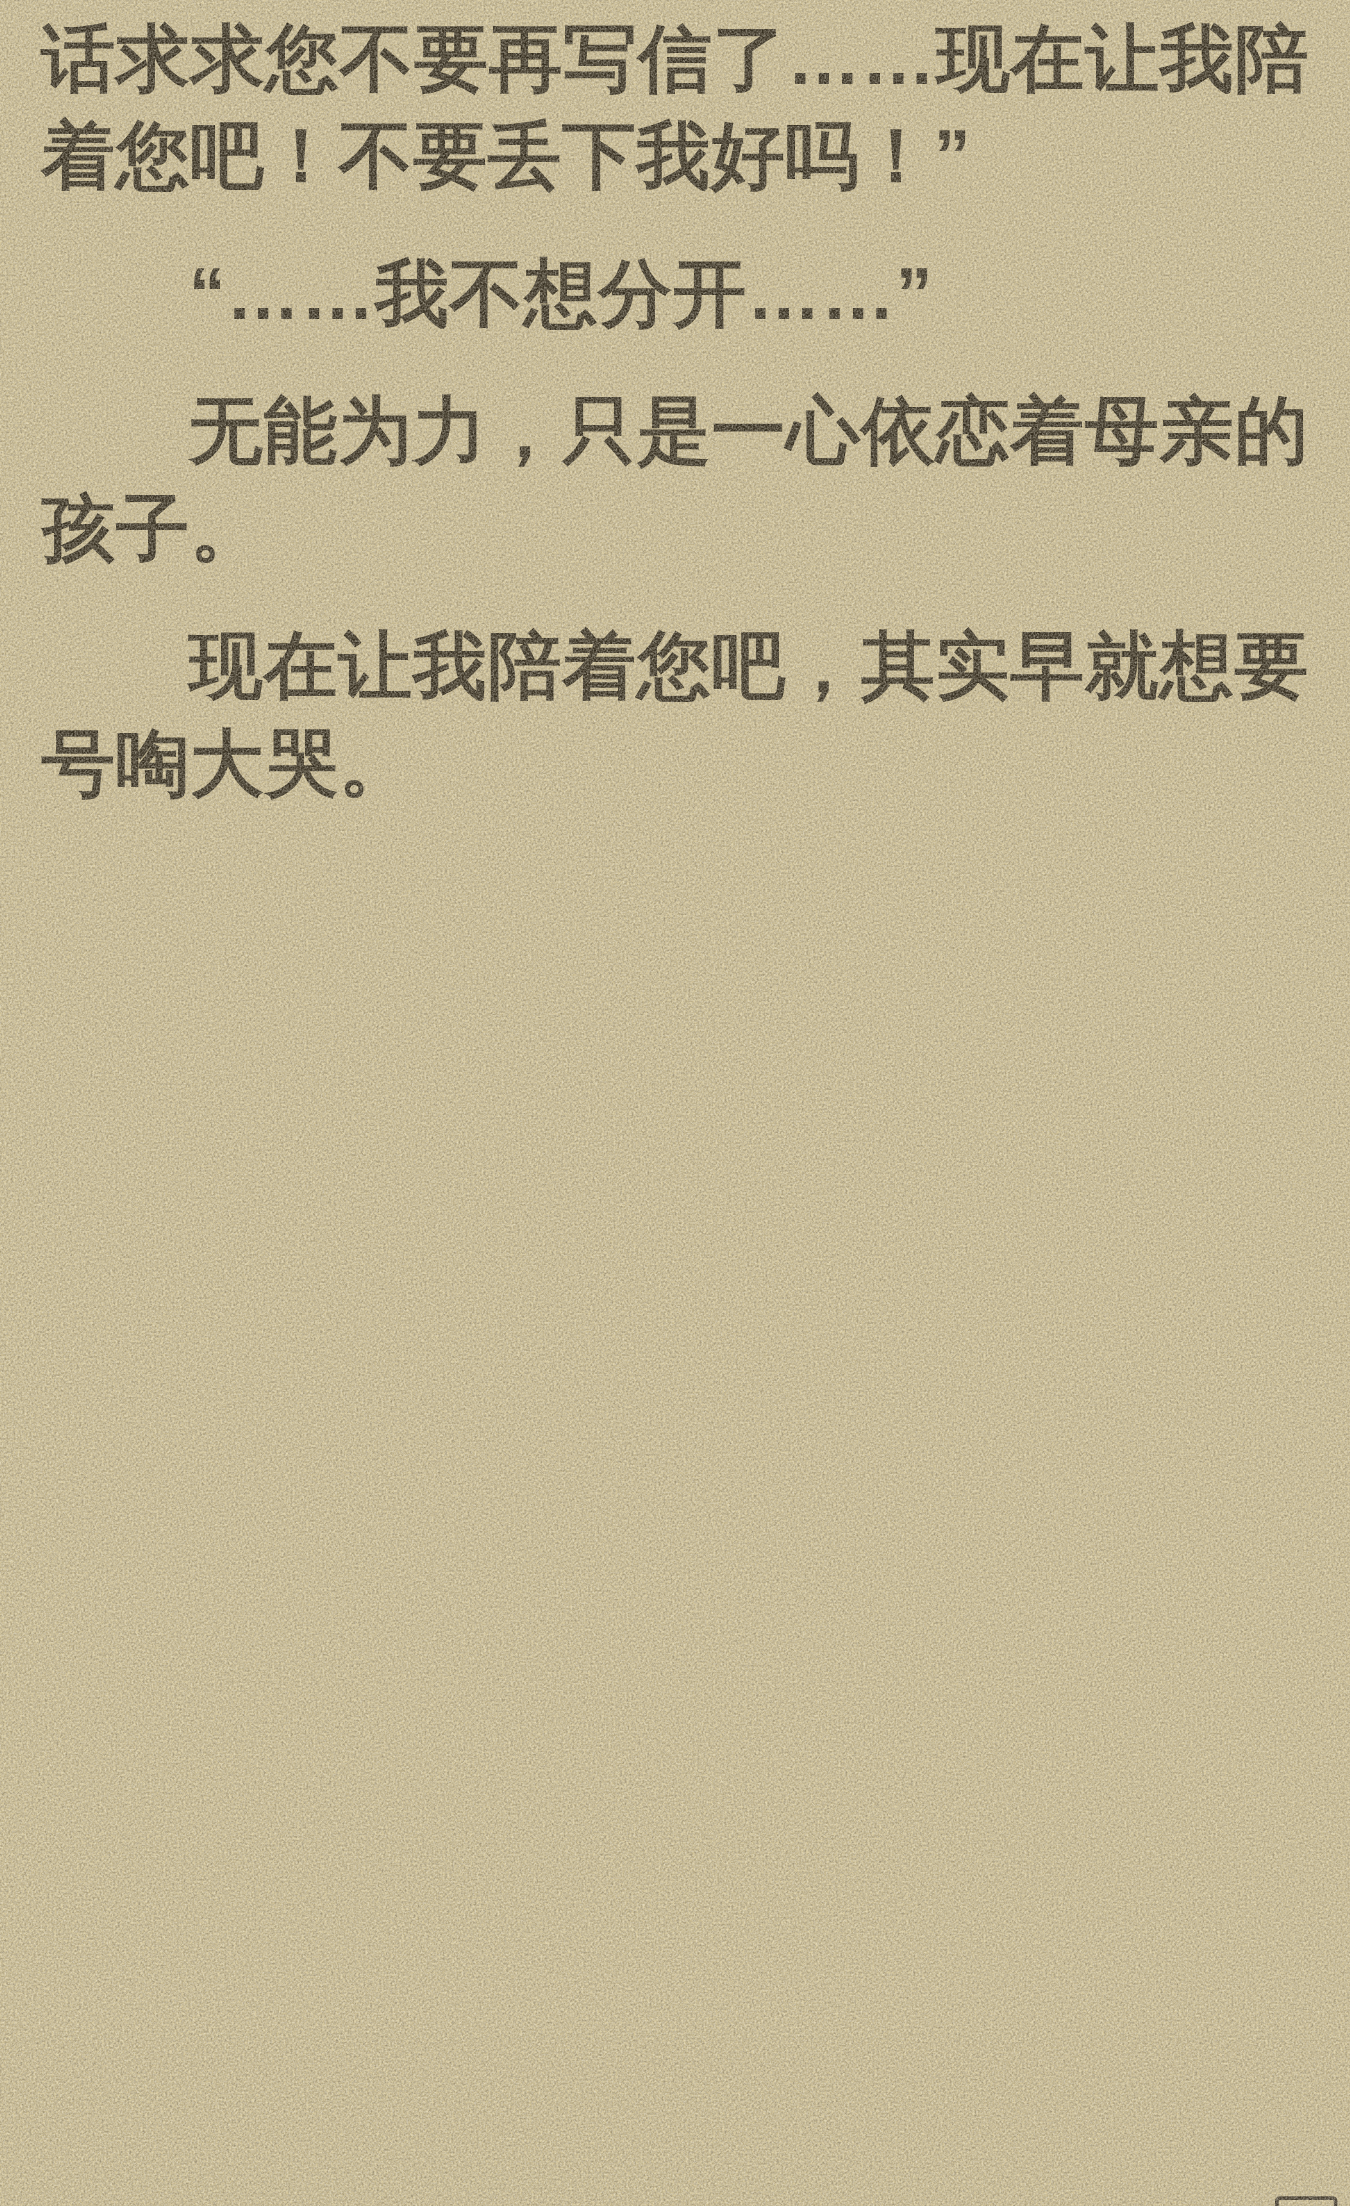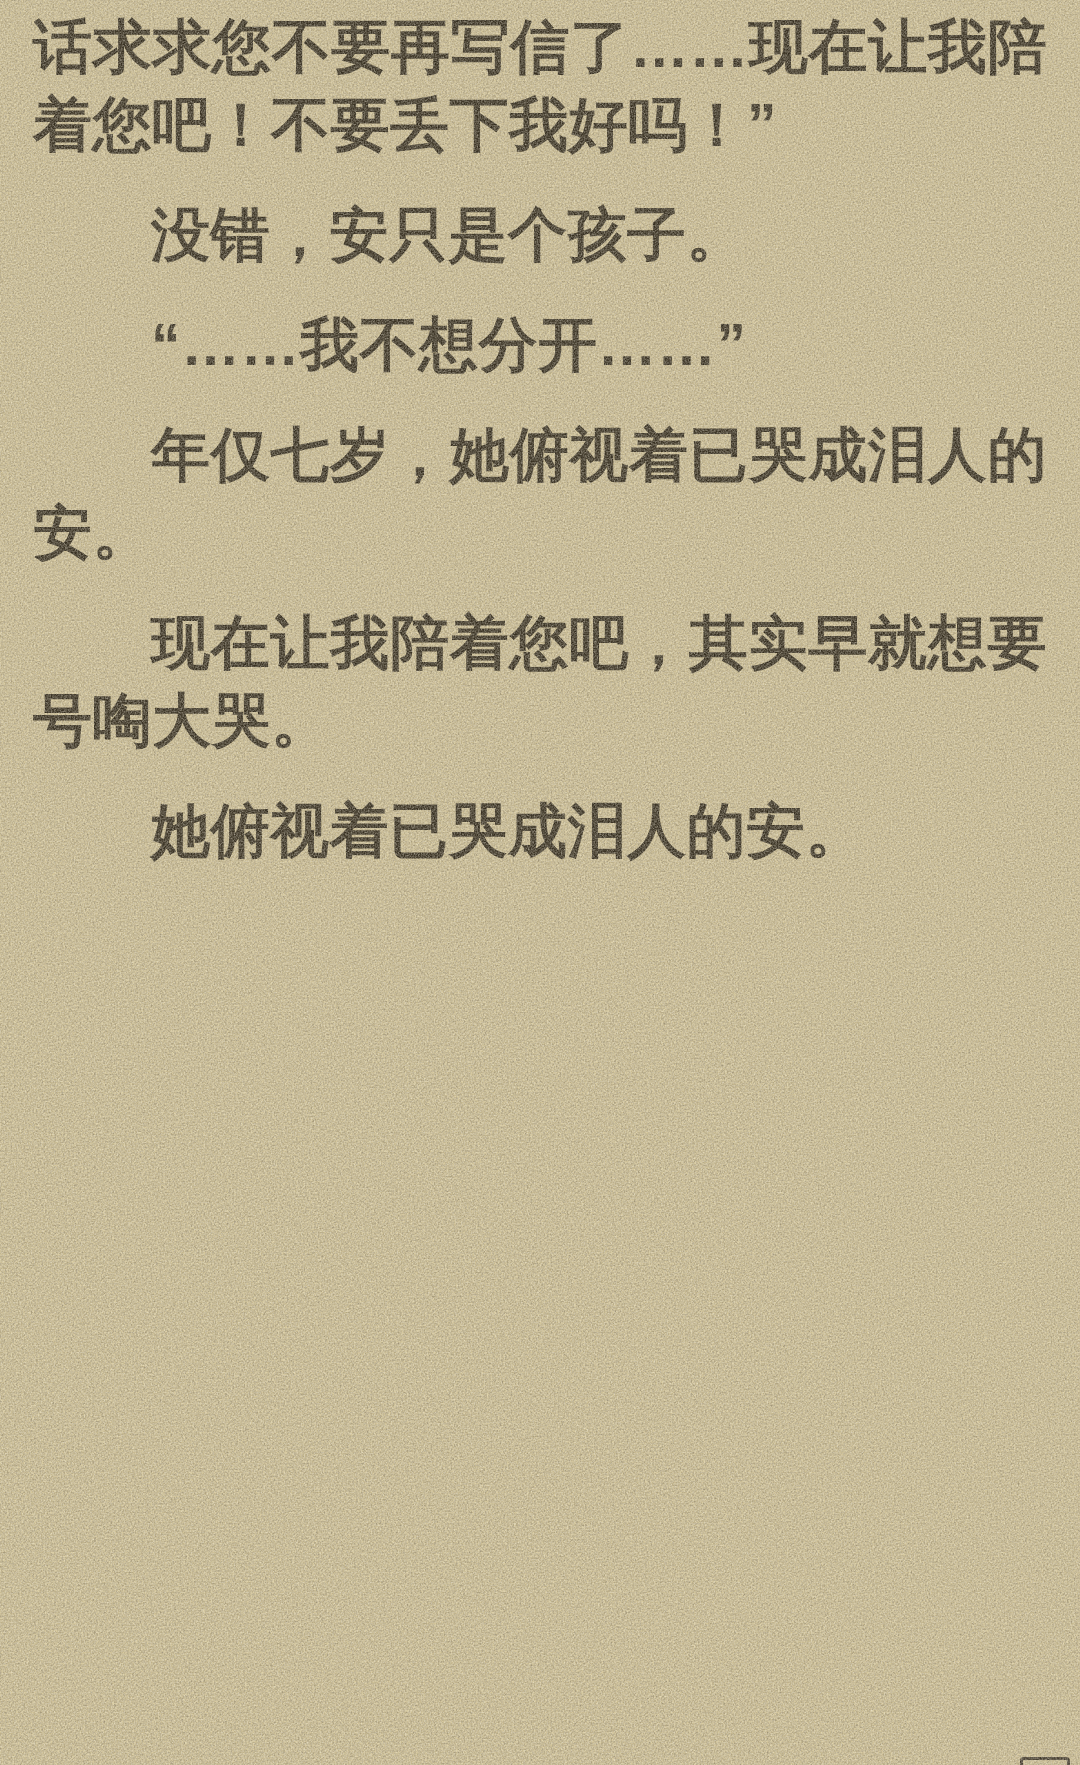--- a/index.html
+++ b/index.html
@@ -74,22 +74,20 @@
       <feTurbulence type="fractalNoise" baseFrequency="0.7" numOctaves="2" seed="42" stitchTiles="stitch" result="n2"></feTurbulence>
       <feColorMatrix in="n2" type="matrix" values="0 0 0 0 0.95  0 0 0 0 0.91  0 0 0 0 0.78  0.9 0.9 0.9 0 -1.05"></feColorMatrix>
     </filter>
   </defs>
   <rect width="1080" height="1765" filter="url(#grainDark)" opacity="0.55"></rect>
   <rect width="1080" height="1765" filter="url(#grainLight)" opacity="0.5"></rect>
 </svg>
 
 <div class="reader-page">
   <p class="para">话求求您不要再写信了……现在让我陪着您吧！不要丢下我好吗！”</p>
-  <p class="para indent">没错，安只是个孩子。</p>
   <p class="para indent">“……我不想分开……”</p>
-  <p class="para indent">年仅七岁，她俯视着已哭成泪人的安。</p>
+  <p class="para indent">无能为力，只是一心依恋着母亲的孩子。</p>
   <p class="para indent">现在让我陪着您吧，其实早就想要号啕大哭。</p>
-  <p class="para indent">她俯视着已哭成泪人的安。</p>
 </div>
 
 <div class="footer-left-marks">····</div>
 <div class="footer-right-marks">··</div>
 <div class="battery-icon"></div>
 
 </body></html>

